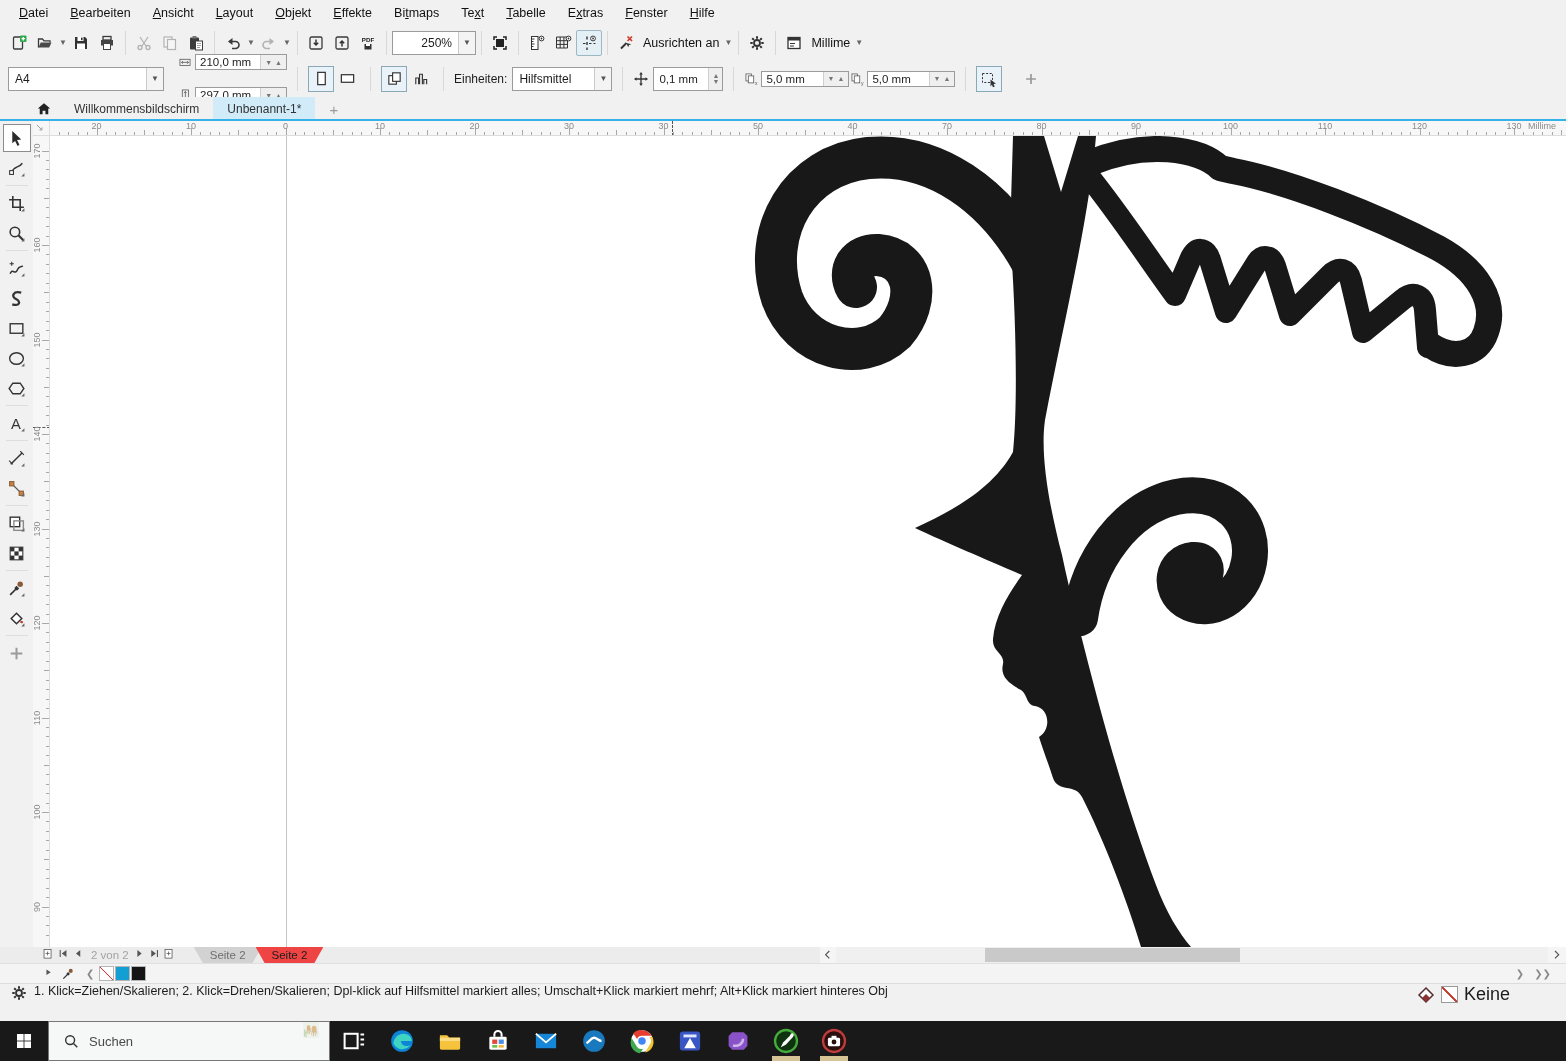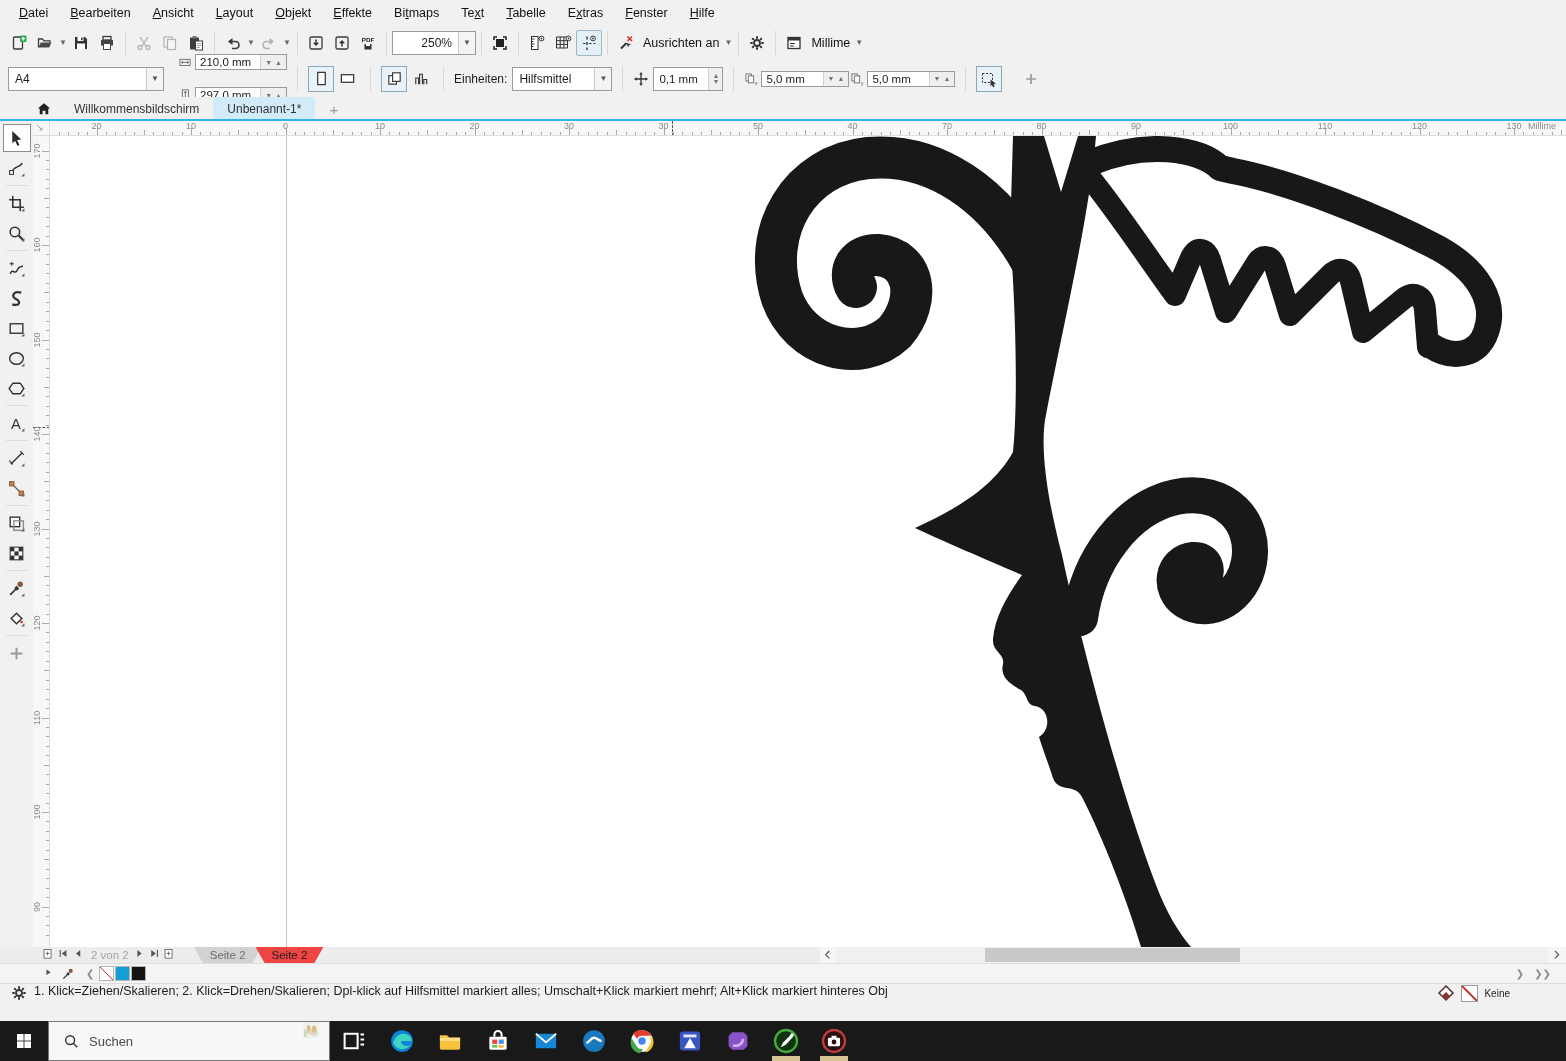--- a/index.html
+++ b/index.html
@@ -1020,21 +1020,21 @@
     </span>
   <span id="status-hint">1. Klick=Ziehen/Skalieren; 2. Klick=Drehen/Skalieren; Dpl-klick auf Hilfsmittel markiert alles; Umschalt+Klick markiert mehrf; Alt+Klick markiert hinteres Obj</span>
   <span id="status-right">
     <span class="icon" style="width:18px;height:18px;">
         <svg viewBox="0 0 18 18">
           <path d="M9 2l7 7-7 7-7-7z" fill="#fff" stroke="#5a2d2d" stroke-width="1.5"></path>
           <path d="M9 8l4 4-4 4-4-4z" fill="#8a3434"></path>
         </svg>
       </span>
     <span id="outline-swatch"></span>
-    <span style="font-size:10px;">Keine</span>
+    <span style="font-size:18px;">Keine</span>
   </span>
 </div>
 
 <div id="taskbar" class="abs">
   <span id="start-btn">
       <span class="icon" style="width:18px;height:18px;">
         <svg viewBox="0 0 18 18">
           <g fill="#fff">
             <rect x="2" y="2" width="6.6" height="6.6"></rect>
             <rect x="9.4" y="2" width="6.6" height="6.6"></rect>

